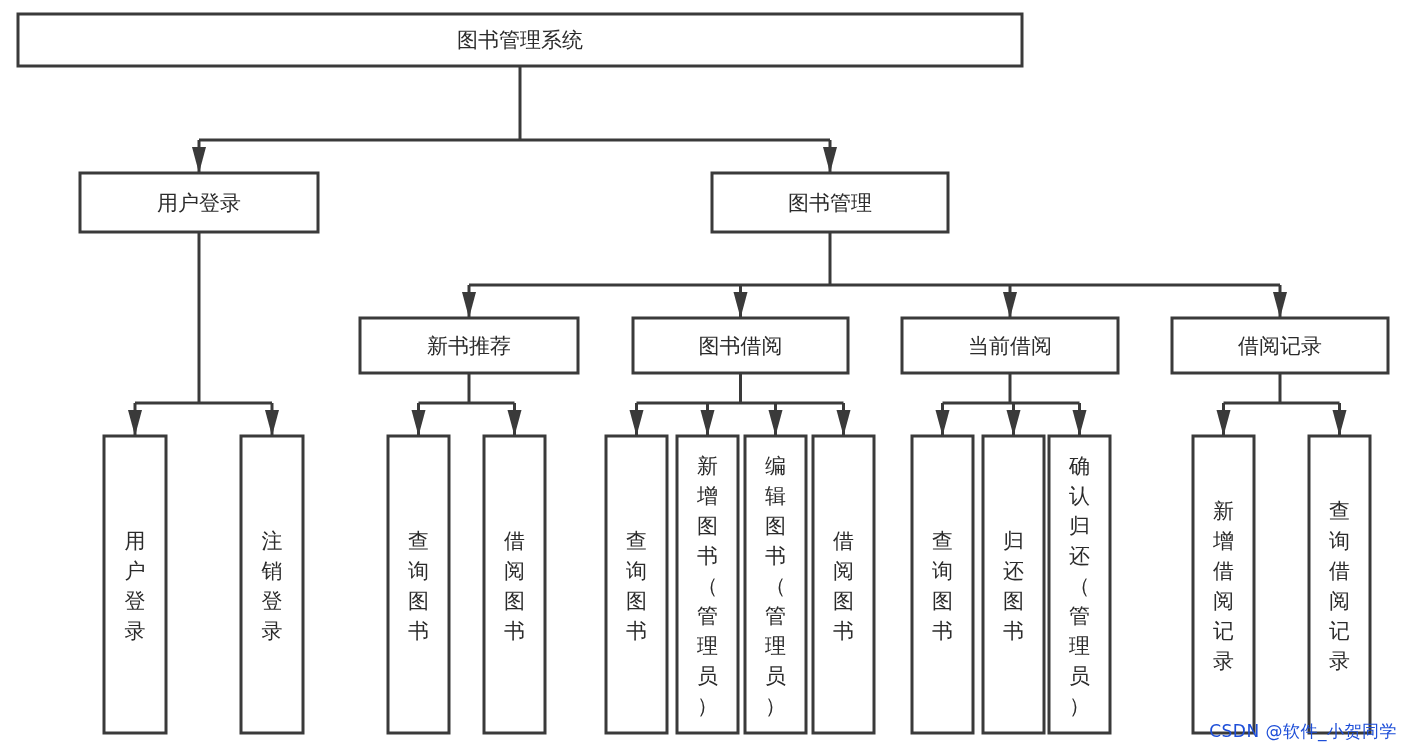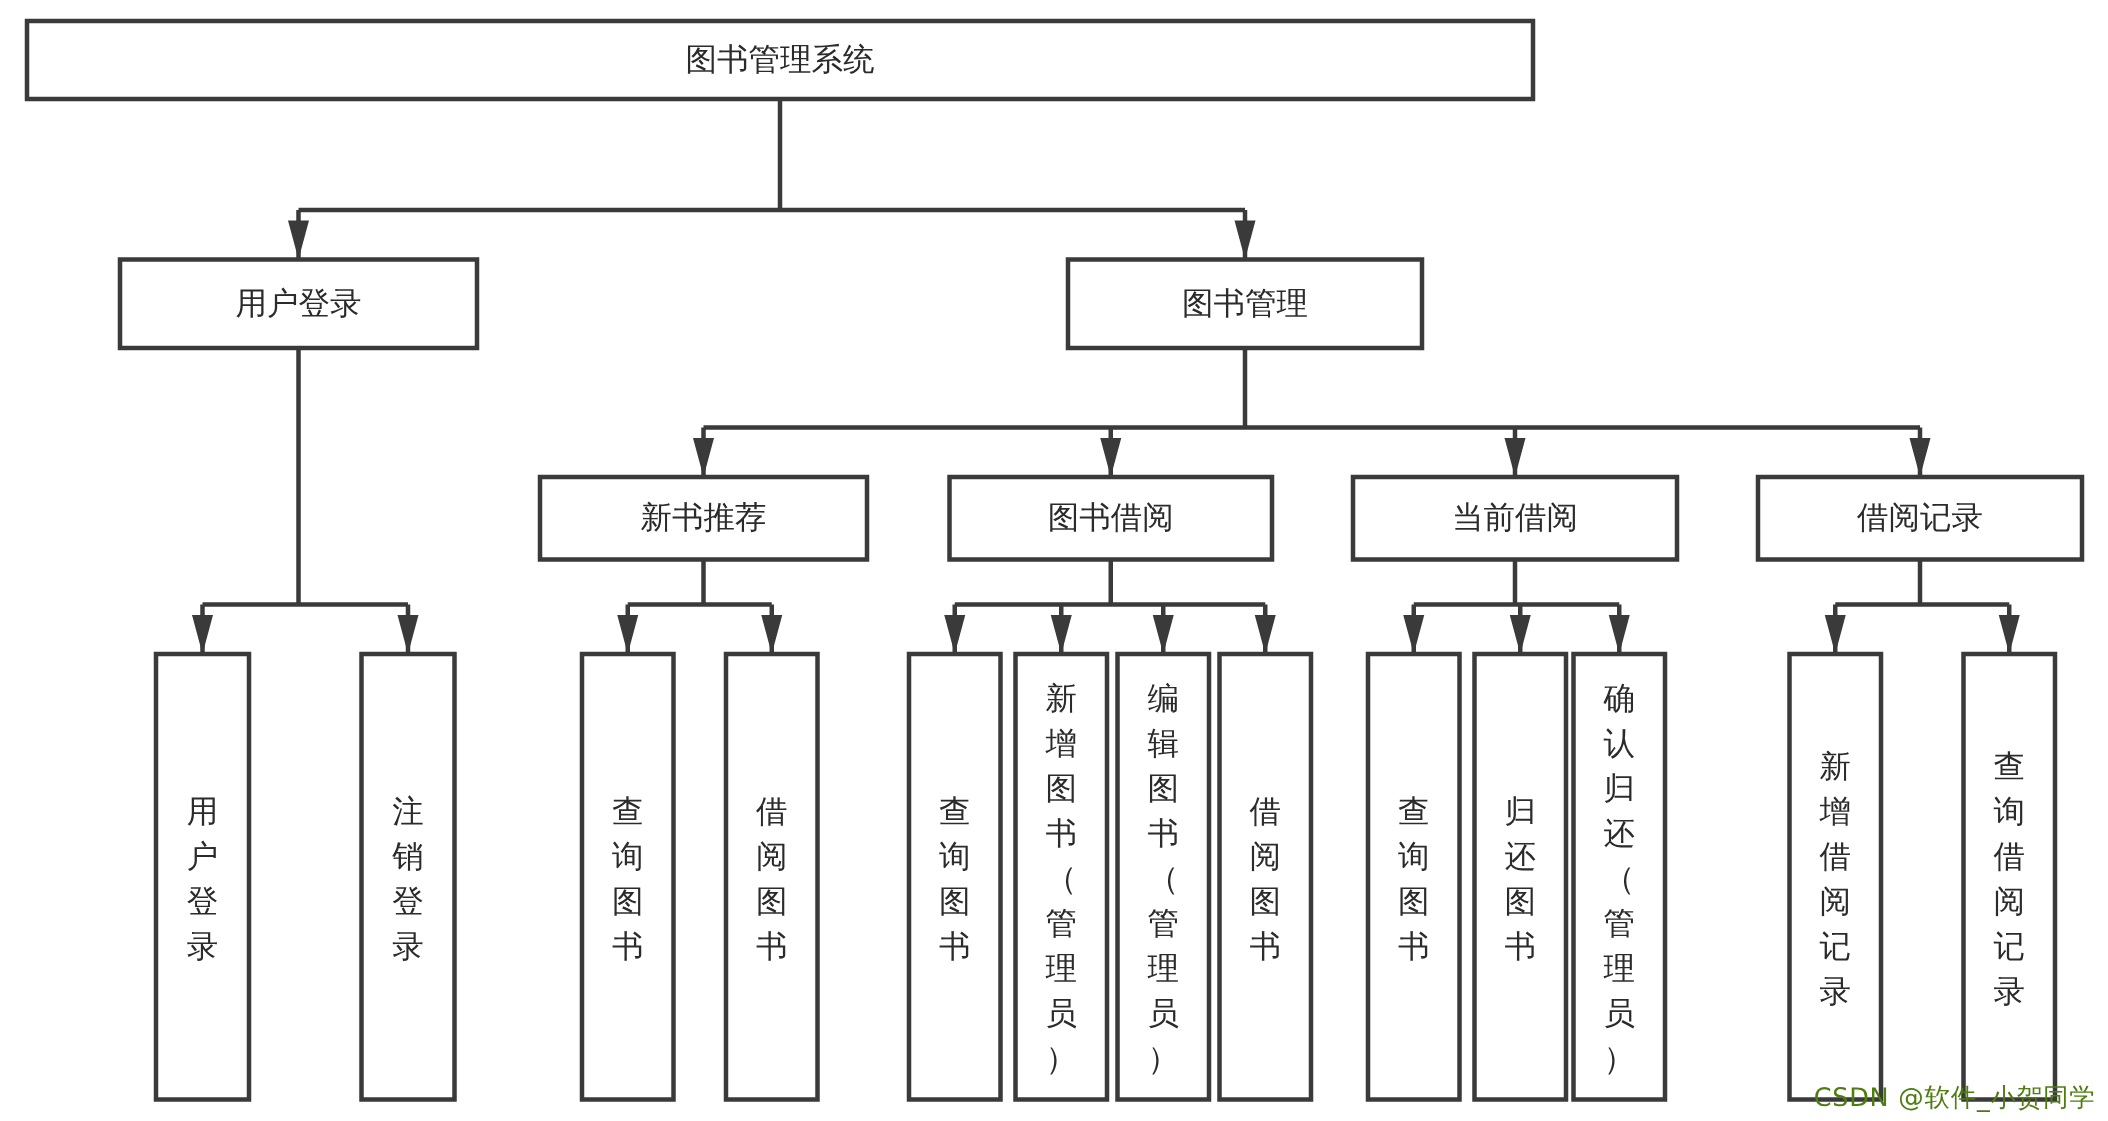--- a/index.html
+++ b/index.html
@@ -54,21 +54,21 @@
     font-size: 21px;
     fill: #2b2b2b;
     text-anchor: middle;
   }
   .watermark {
     position: absolute;
     right: 8px;
     bottom: 4px;
     font-family: "DejaVu Sans", "Liberation Sans", sans-serif;
     font-size: 17px;
-    color: #4d7c0f;
+    color: #1d4ed8;
     white-space: nowrap;
     letter-spacing: 0.5px;
   }
 </style>
 </head>
 <body>
 
 <div id="diagram-root">
   <svg id="flow" viewBox="0 0 1405 747">
     <g id="edges-layer">

